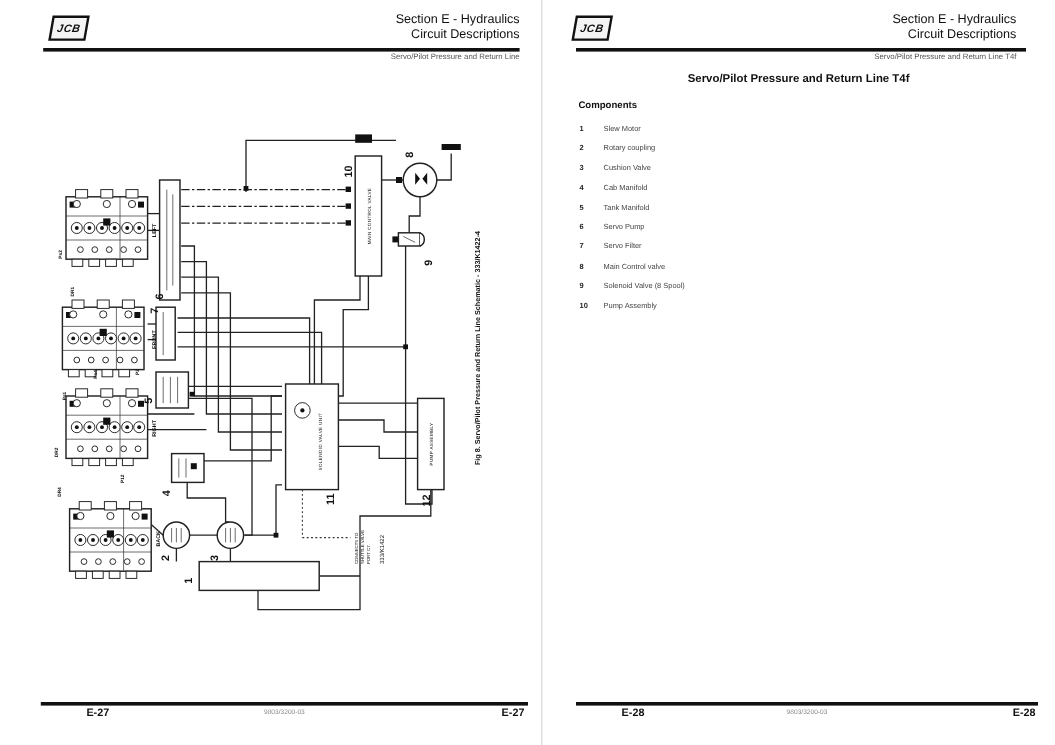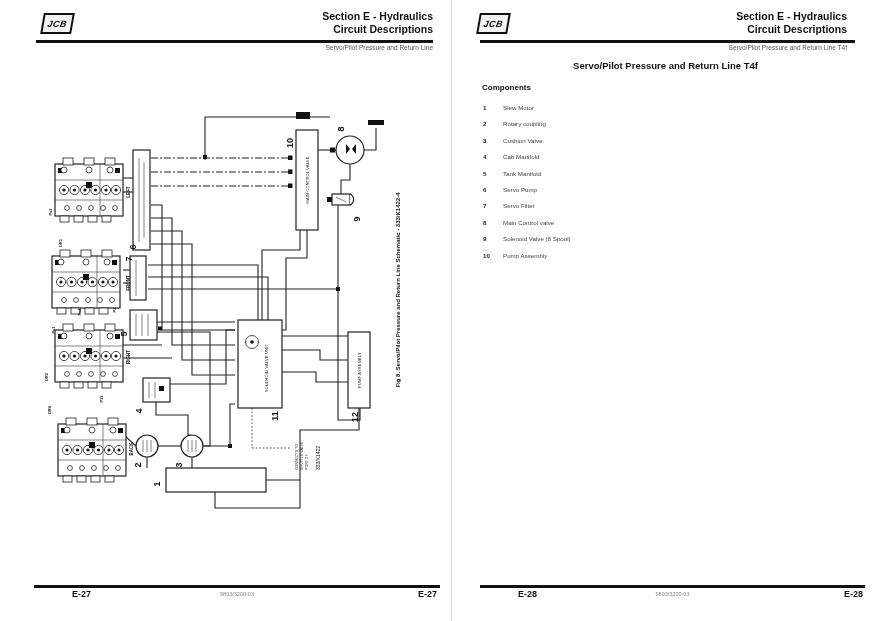--- a/index.html
+++ b/index.html
@@ -8,21 +8,21 @@
   .page{position:absolute;top:0;height:621px;}
   .page-left{left:0;width:451px;}
   .page-right{left:452px;width:427px;}
   .page-divider{position:absolute;left:451px;top:0;width:1px;height:621px;background:#d8d8d8;}
 
   .logo{position:absolute;top:13px;width:27px;height:17px;border:2px solid #111;
         background:#f4f4f4;transform:skewX(-10deg);display:flex;align-items:center;justify-content:center;}
   .logo span{font-weight:bold;font-style:italic;font-size:9px;letter-spacing:0.5px;color:#111;}
 
   .hdr-text{position:absolute;top:10px;text-align:right;line-height:1.25;}
-  .hdr-line{font-weight:bold;font-size:10.5px;color:#111;}
+  .hdr-line{font-weight:normal;font-size:10.5px;color:#111;}
   .hdr-rule{position:absolute;top:40px;height:2.5px;background:#111;}
   .hdr-sub{position:absolute;top:44px;text-align:right;font-size:6.5px;color:#555;}
 
   .ftr-rule{position:absolute;top:585px;height:2.5px;background:#111;}
   .ftr-page{position:absolute;top:589px;font-weight:bold;font-size:9px;color:#111;margin-left:36px;}
   .ftr-doc{position:absolute;top:591px;font-size:5.5px;color:#888;text-align:center;}
 
   .rp-title{position:absolute;left:0;right:0;top:60px;text-align:center;
             font-weight:bold;font-size:9.5px;color:#111;}
   .comp-head{position:absolute;left:30px;top:83px;font-weight:bold;font-size:8px;color:#111;}

